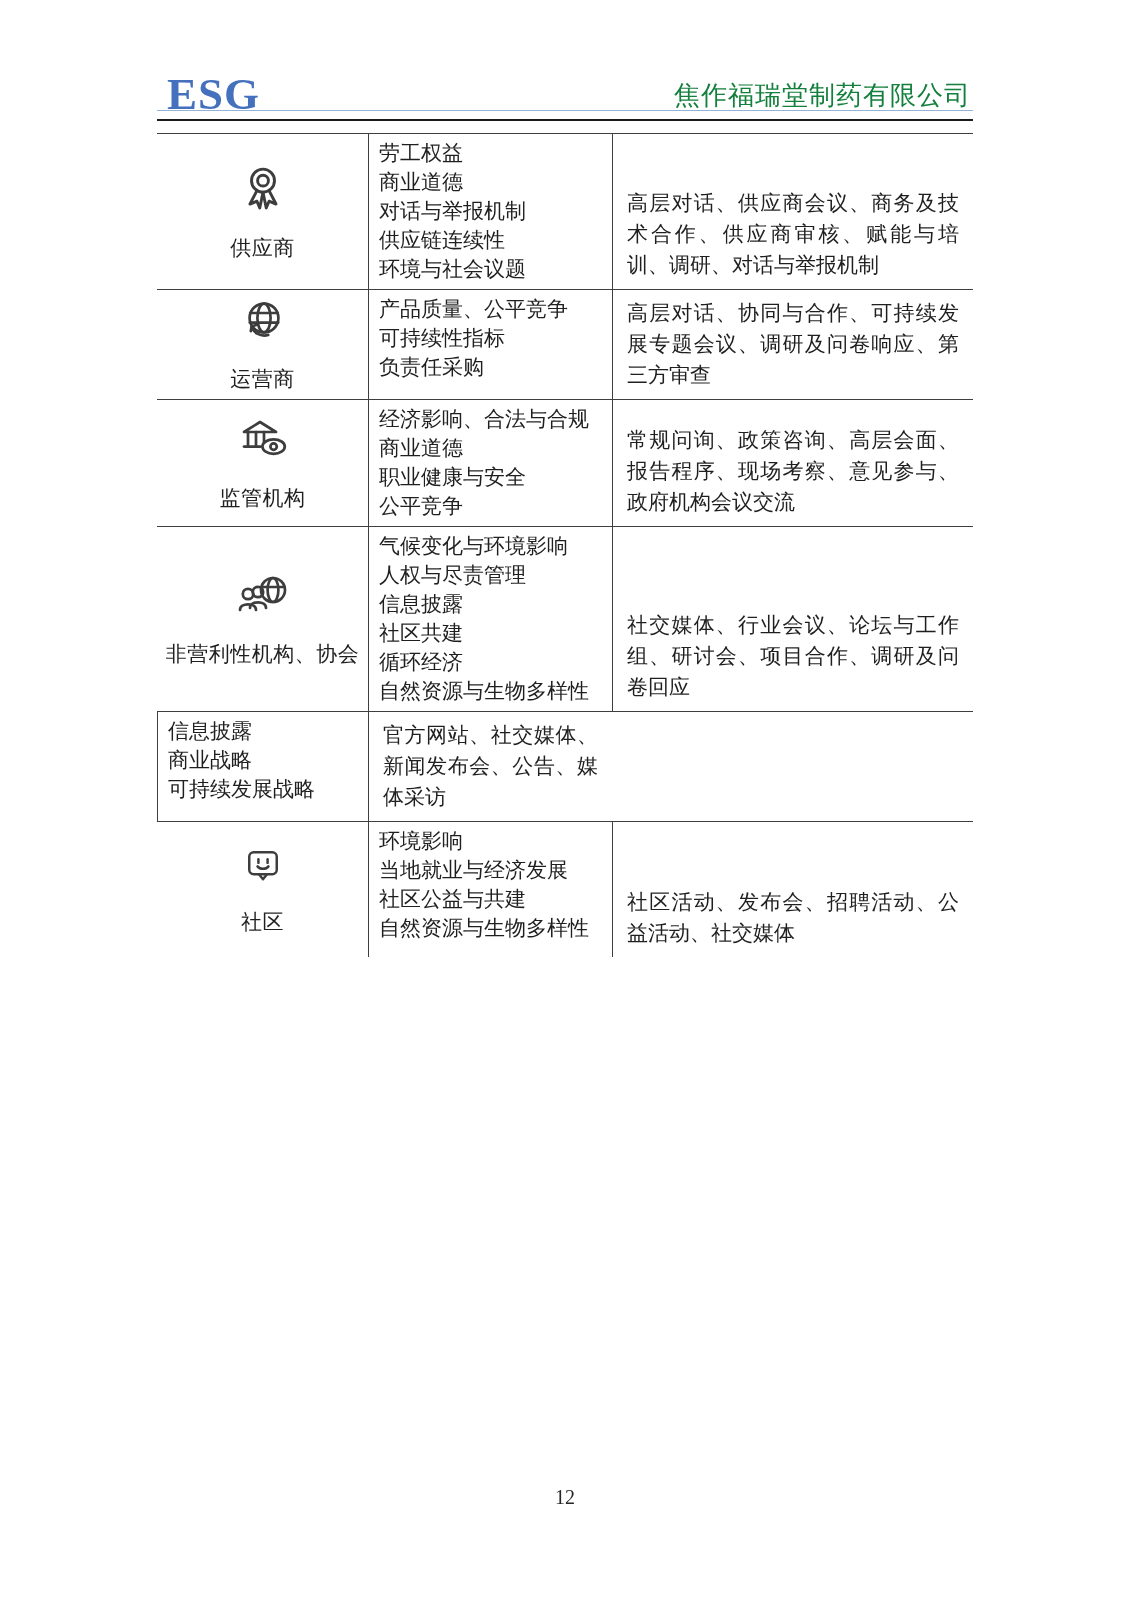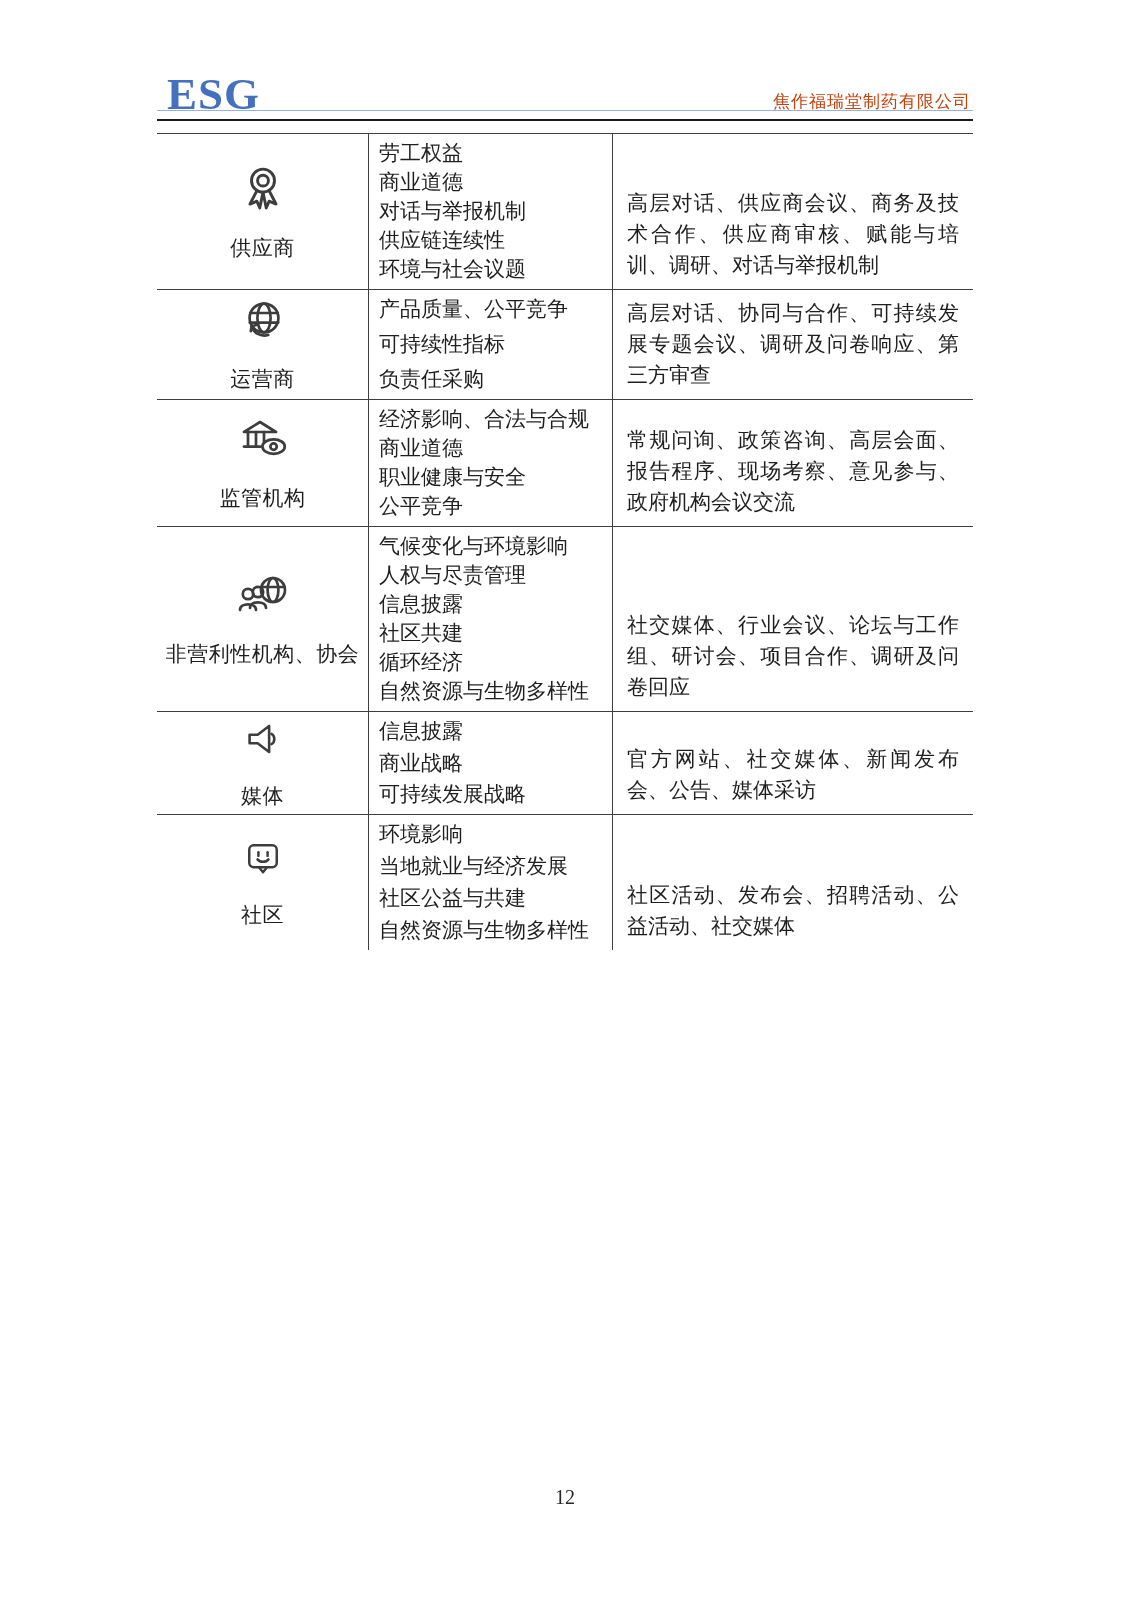--- a/index.html
+++ b/index.html
@@ -20,21 +20,21 @@
   .page{width:1130px;height:1600px;position:relative;overflow:hidden;background:#fff;}
   .content{position:absolute;left:157px;top:0;width:816px;}
 
   
   .header{padding-top:72px;}
   .header-row{display:flex;justify-content:space-between;align-items:flex-end;padding:0 2px 0 10px;}
   .logo{
     font-size:45px;font-weight:bold;color:var(--blue);
     line-height:1;letter-spacing:1px;
   }
-  .company{font-size:17px;color:#c2410c;letter-spacing:1px;padding-bottom:4px;margin-left:18px;}
+  .company{font-size:26px;color:#15803d;letter-spacing:1px;padding-bottom:4px;margin-left:18px;}
   .blue-line{border-top:1.5px solid var(--lightblue);margin-top:-7px;}
   .dark-rule{border-top:2.5px solid var(--rule);margin-top:8px;}
 
   
   .table{margin-top:12px;}
   .t-row{
     display:grid;
     grid-template-columns:211px 244px 1fr;
     border-top:1.2px solid var(--border);
   }
@@ -49,21 +49,21 @@
   .c-stake{
     display:flex;flex-direction:column;align-items:center;justify-content:center;
     gap:20px;text-align:center;
   }
   .stake-label{font-size:21px;color:var(--ink);letter-spacing:0.5px;white-space:nowrap;}
   .icon{display:block;color:#3d3d3d;}
   .icon svg{display:block;}
 
   .c-topics{
     border-left:1.2px solid var(--border);
-    display:flex;flex-direction:column;justify-content:space-between;
+    display:flex;flex-direction:column;justify-content:flex-start;
     padding:5px 6px 5px 10px;
   }
   .topic-line{font-size:21px;line-height:29px;white-space:nowrap;}
 
   .c-comm{
     border-left:1.2px solid var(--border);
     display:flex;align-items:flex-end;
     padding:8px 14px 8px 14px;
   }
   .c-comm p{
@@ -192,29 +192,20 @@
           <div class="topic-line">社区共建</div>
           <div class="topic-line">循环经济</div>
           <div class="topic-line">自然资源与生物多样性</div>
         </div>
         <div class="cell c-comm">
           <p>社交媒体、行业会议、论坛与工作组、研讨会、项目合作、调研及问卷回应</p>
         </div>
       </div>
 
       <div class="t-row r5">
-        <div class="cell c-stake">
-          <span class="icon">
-            <svg width="46" height="46" viewBox="0 0 24 24" fill="none" stroke="currentColor" stroke-width="1.35" stroke-linejoin="round" stroke-linecap="round">
-              <path d="M5 9.8 L9.2 9.8 L15.2 5.2 L15.2 18.8 L9.2 14.2 L5 14.2 Z"></path>
-              <path d="M16.4 9.3 C18.4 10.2 18.4 13.8 16.4 14.7"></path>
-            </svg>
-          </span>
-          <div class="stake-label">媒体</div>
-        </div>
         <div class="cell c-topics">
           <div class="topic-line">信息披露</div>
           <div class="topic-line">商业战略</div>
           <div class="topic-line">可持续发展战略</div>
         </div>
         <div class="cell c-comm">
           <p>官方网站、社交媒体、新闻发布会、公告、媒体采访</p>
         </div>
       </div>
 

